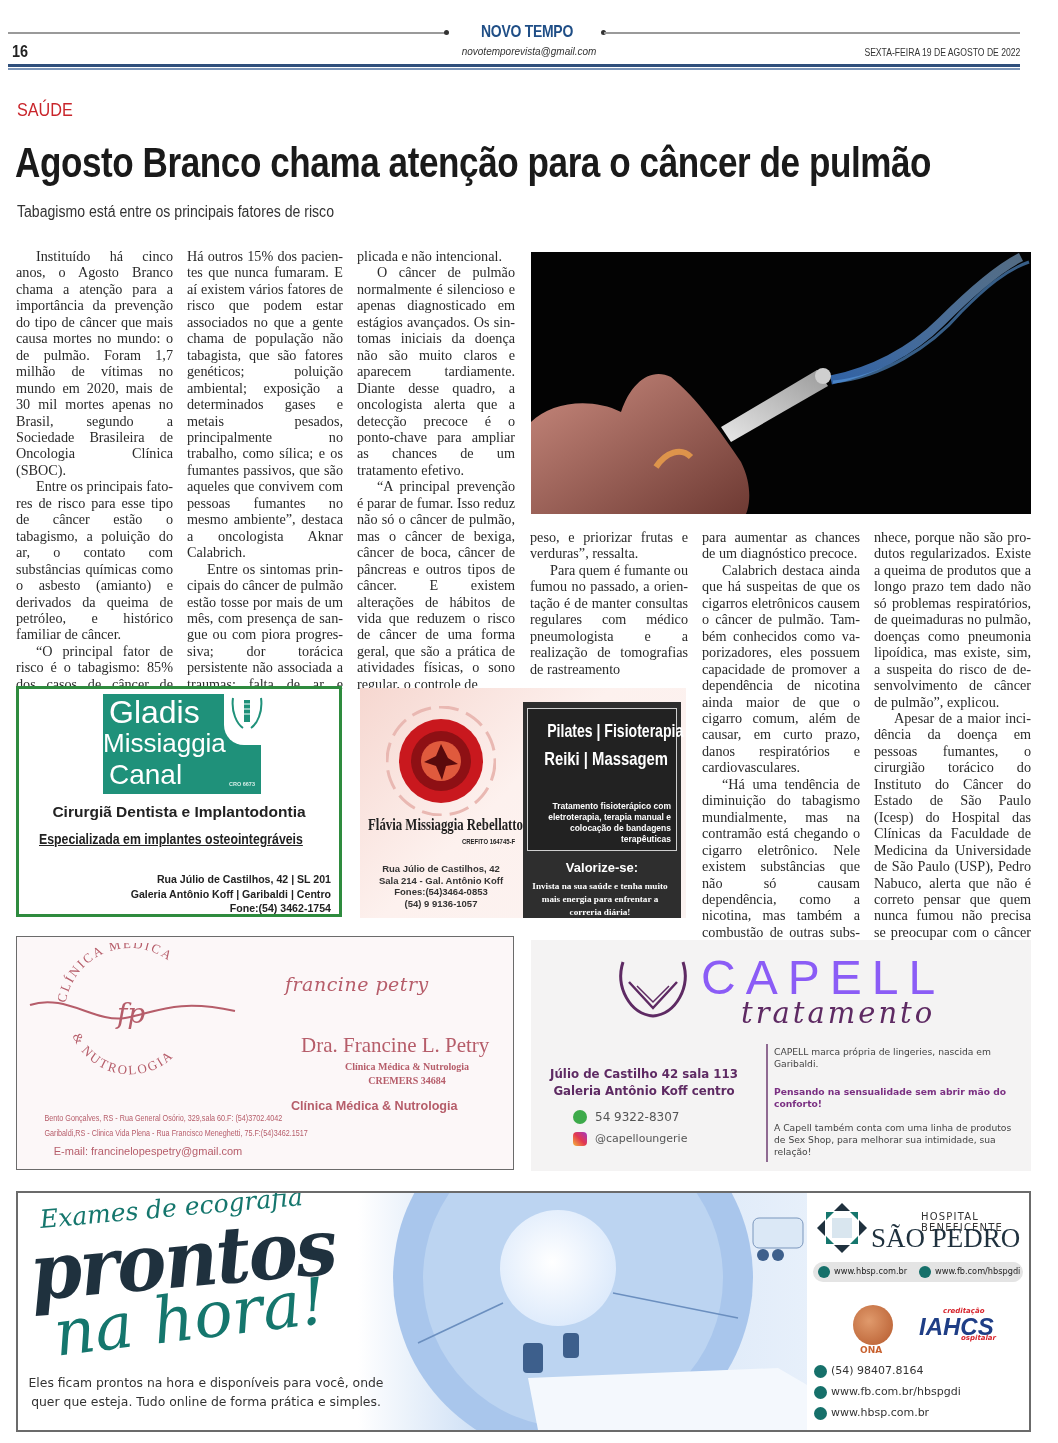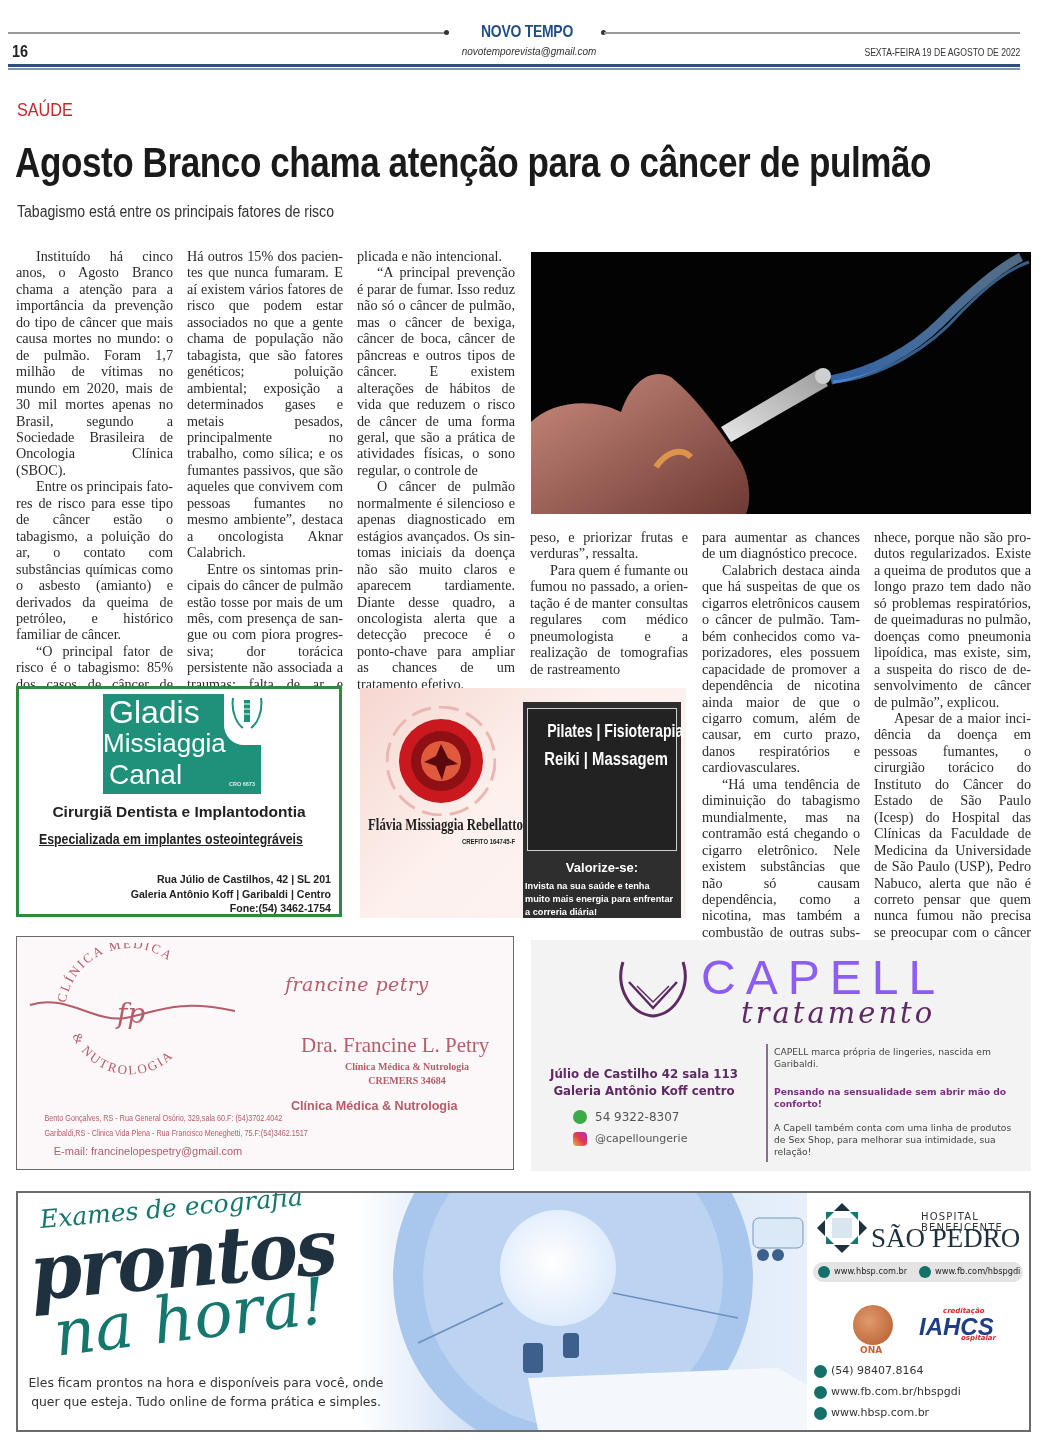--- a/index.html
+++ b/index.html
@@ -60,21 +60,21 @@
   .fl-circle { position: absolute; left: 26px; top: 18px; }
   .fl-name { position: absolute; left: 8px; top: 128px; font-family: "Liberation Serif", serif; font-weight: bold; font-size: 16px; color: #222; transform: scaleX(0.8); transform-origin: left; white-space: nowrap; }
   .fl-crefito { position: absolute; left: 102px; top: 150px; font-size: 7px; font-weight: bold; color: #222; transform: scaleX(0.85); transform-origin: left; }
   .fl-addr { position: absolute; left: 6px; top: 175px; width: 150px; text-align: center; font-size: 9.5px; font-weight: bold; line-height: 11.5px; color: #333; }
   .fl-dark { position: absolute; left: 163px; top: 2px; width: 158px; height: 226px; background: #2e2e2e; margin-top: 12px; }
   .fl-box { position: absolute; left: 4px; top: 6px; width: 150px; height: 143px; border: 1.5px solid #cfcfcf; background: #222; }
   .fl-h1 { position: absolute; left: 0; width: 100%; top: 8px; text-align: center; color: #fff; font-size: 19px; font-weight: bold; line-height: 28px; transform: scaleX(0.74); transform-origin: center; white-space: nowrap; }
   .fl-h2 { position: absolute; left: 0; width: 100%; top: 36px; text-align: center; color: #fff; font-size: 19px; font-weight: bold; line-height: 28px; transform: scaleX(0.78); transform-origin: center; white-space: nowrap; }
   .fl-desc { position: absolute; right: 5px; top: 92px; width: 145px; text-align: right; color: #fff; font-size: 8.5px; font-weight: bold; line-height: 11px; }
   .fl-val { position: absolute; left: 0; width: 100%; top: 158px; text-align: center; color: #fff; font-size: 13px; font-weight: bold; }
-  .fl-inv { position: absolute; right: 6px; top: 178px; width: 150px; text-align: left; color: #fff; font-size: 9.2px; font-weight: bold; line-height: 13px; }
+  .fl-inv { position: absolute; right: 6px; top: 178px; width: 150px; text-align: center; color: #fff; font-size: 9.2px; font-weight: bold; line-height: 13px; font-family: Liberation Serif, serif; }
 
   
   .ad-francine { left: 16px; top: 936px; width: 498px; height: 234px; border: 1.5px solid #6b6b6b; background: #fcf7f8; font-family: "Liberation Sans", sans-serif; color: #b65d6a; }
   .fr-emblem { position: absolute; left: 8px; top: 6px; }
   .fr-script { position: absolute; left: 268px; top: 36px; font-family: "DejaVu Serif", serif; font-style: italic; font-size: 19px; color: #b65d6a; letter-spacing: 0.5px; }
   .fr-dra { position: absolute; left: 284px; top: 96px; font-family: "Liberation Serif", serif; font-size: 21px; color: #b65d6a; }
   .fr-spec { position: absolute; left: 300px; top: 123px; width: 180px; text-align: center; font-family: "Liberation Serif", serif; font-weight: bold; font-size: 10px; line-height: 14px; color: #b65d6a; }
   .fr-clin { position: absolute; left: 274px; top: 162px; font-weight: bold; font-size: 12.6px; color: #b65d6a; }
   .fr-addr { position: absolute; left: 0; top: 174px; width: 275px; text-align: center; font-size: 9px; line-height: 15px; color: #b65d6a; transform: scaleX(0.8); transform-origin: center; white-space: nowrap; }
   .fr-mail { position: absolute; left: 0; top: 208px; width: 262px; text-align: center; font-size: 11px; color: #b65d6a; }
@@ -141,22 +141,22 @@
     <p>Instituído há cinco anos, o Agosto Branco chama a atenção para a importân­cia da prevenção do tipo de câncer que mais causa mor­tes no mundo: o de pulmão. Foram 1,7 milhão de vítimas no mundo em 2020, mais de 30 mil mortes apenas no Brasil, segundo a Sociedade Brasileira de Oncologia Clí­nica (SBOC).</p>
     <p>Entre os principais fato­res de risco para esse tipo de câncer estão o tabagismo, a poluição do ar, o contato com substâncias químicas como o asbesto (amianto) e deriva­dos da queima de petróleo, e histórico familiar de câncer.</p>
     <p>“O principal fator de ris­co é o tabagismo: 85% dos casos de câncer de pulmão são relacionados ao cigarro, ao fumo direto do tabaco.</p>
   </div>
 <div class="col c2">
     <p class="cont">Há outros 15% dos pacien­tes que nunca fumaram. E aí existem vários fatores de ris­co que podem estar associa­dos no que a gente chama de população não tabagista, que são fatores genéticos; polui­ção ambiental; exposição a determinados gases e metais pesados, principalmente no trabalho, como sílica; e os fumantes passivos, que são aqueles que convivem com pessoas fumantes no mesmo ambiente”, destaca a oncolo­gista Aknar Calabrich.</p>
     <p>Entre os sintomas prin­cipais do câncer de pulmão estão tosse por mais de um mês, com presença de san­gue ou com piora progres­siva; dor torácica persisten­te não associada a traumas; falta de ar e dificuldade para respirar; perda de peso inex­</p>
   </div>
 <div class="col c3">
     <p class="cont">plicada e não intencional.</p>
+    <p>O câncer de pulmão normalmente é silencioso e apenas diagnosticado em estágios avançados. Os sin­tomas iniciais da doença não são muito claros e aparecem tardiamente. Diante desse quadro, a oncologista alerta que a detecção precoce é o ponto-chave para ampliar as chances de um tratamento efetivo.</p>
     <p>“A principal prevenção é parar de fumar. Isso reduz não só o câncer de pulmão, mas o câncer de bexiga, câncer de boca, câncer de pâncreas e outros tipos de câncer. E existem alterações de hábitos de vida que re­duzem o risco de câncer de uma forma geral, que são a prática de atividades físicas, o sono regular, o controle de</p>
-    <p>O câncer de pulmão normalmente é silencioso e apenas diagnosticado em estágios avançados. Os sin­tomas iniciais da doença não são muito claros e aparecem tardiamente. Diante desse quadro, a oncologista alerta que a detecção precoce é o ponto-chave para ampliar as chances de um tratamento efetivo.</p>
   </div>
 <div class="col c4">
     <p class="cont">peso, e priorizar frutas e ver­duras”, ressalta.</p>
     <p>Para quem é fumante ou fumou no passado, a orien­tação é de manter consultas regulares com médico pneu­mologista e a realização de tomografias de rastreamento</p>
   </div>
 <div class="col c5">
     <p class="cont">para aumentar as chances de um diagnóstico precoce.</p>
     <p>Calabrich destaca ainda que há suspeitas de que os cigarros eletrônicos causem o câncer de pulmão. Tam­bém conhecidos como va­porizadores, eles possuem capacidade de promover a dependência de nicotina ainda maior de que o cigarro comum, além de causar, em curto prazo, danos respirató­rios e cardiovasculares.</p>
     <p>“Há uma tendência de diminuição do tabagis­mo mundialmente, mas na contramão está chegando o cigarro eletrônico. Nele exis­tem substâncias que não só causam dependência, como a nicotina, mas também a combustão de outras subs­tâncias que a gente não co­</p>
   </div>
@@ -217,24 +217,31 @@
 <div class="ad ad-flavia">
   <svg class="fl-circle" width="110" height="110" viewBox="0 0 110 110">
     <circle cx="55" cy="55" r="54" fill="none" stroke="#e9b8b2" stroke-width="3" stroke-dasharray="20 8"></circle>
     <circle cx="55" cy="55" r="42" fill="#c9181e"></circle>
     <circle cx="55" cy="55" r="30" fill="#8e1014"></circle>
     <circle cx="55" cy="55" r="20" fill="#e05a3d"></circle>
     <path d="M55 38 L 62 52 L 72 58 L 60 60 L 56 74 L 50 60 L 38 56 L 50 50 Z" fill="#5a0a0c"></path>
   </svg>
   <div class="fl-name">Flávia Missiaggia Rebellatto</div>
   <div class="fl-crefito">CREFITO 164745-F</div>
+  <div class="fl-addr">
+    <div>Rua Júlio de Castilhos, 42</div>
+    <div>Sala 214 - Gal. Antônio Koff</div>
+    <div>Fones:(54)3464-0853</div>
+    <div>(54) 9 9136-1057</div>
+  </div>
   <div class="fl-dark">
     <div class="fl-box">
       <div class="fl-h1">Pilates | Fisioterapia</div>
       <div class="fl-h2">Reiki | Massagem</div>
+      <div class="fl-desc">Tratamento fisioterápico com eletroterapia, terapia manual e colocação de bandagens terapêuticas</div>
     </div>
     <div class="fl-val">Valorize-se:</div>
     <div class="fl-inv">Invista na sua saúde e tenha muito mais energia para enfrentar a correria diária!</div>
   </div>
 </div>
 
 <div class="ad ad-francine">
   <svg class="fr-emblem" width="230" height="150" viewBox="0 0 230 150">
     <defs>
       <path id="arcTop" d="M40 70 A 65 65 0 0 1 170 70"></path>

